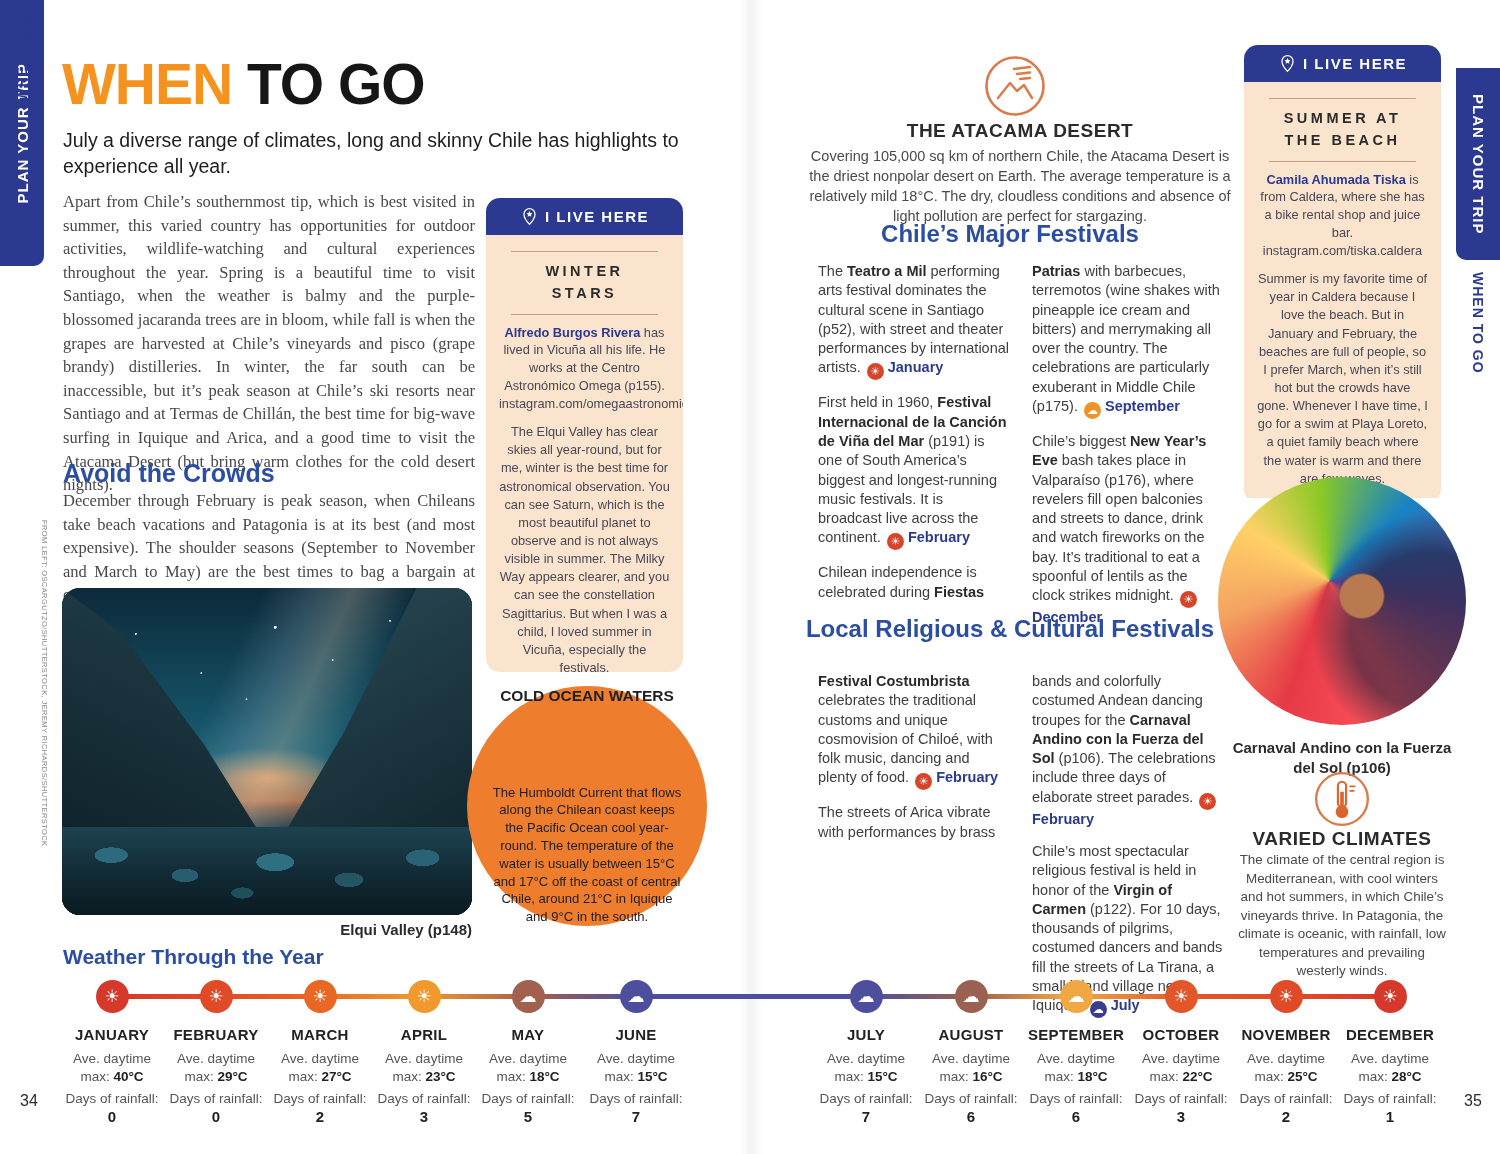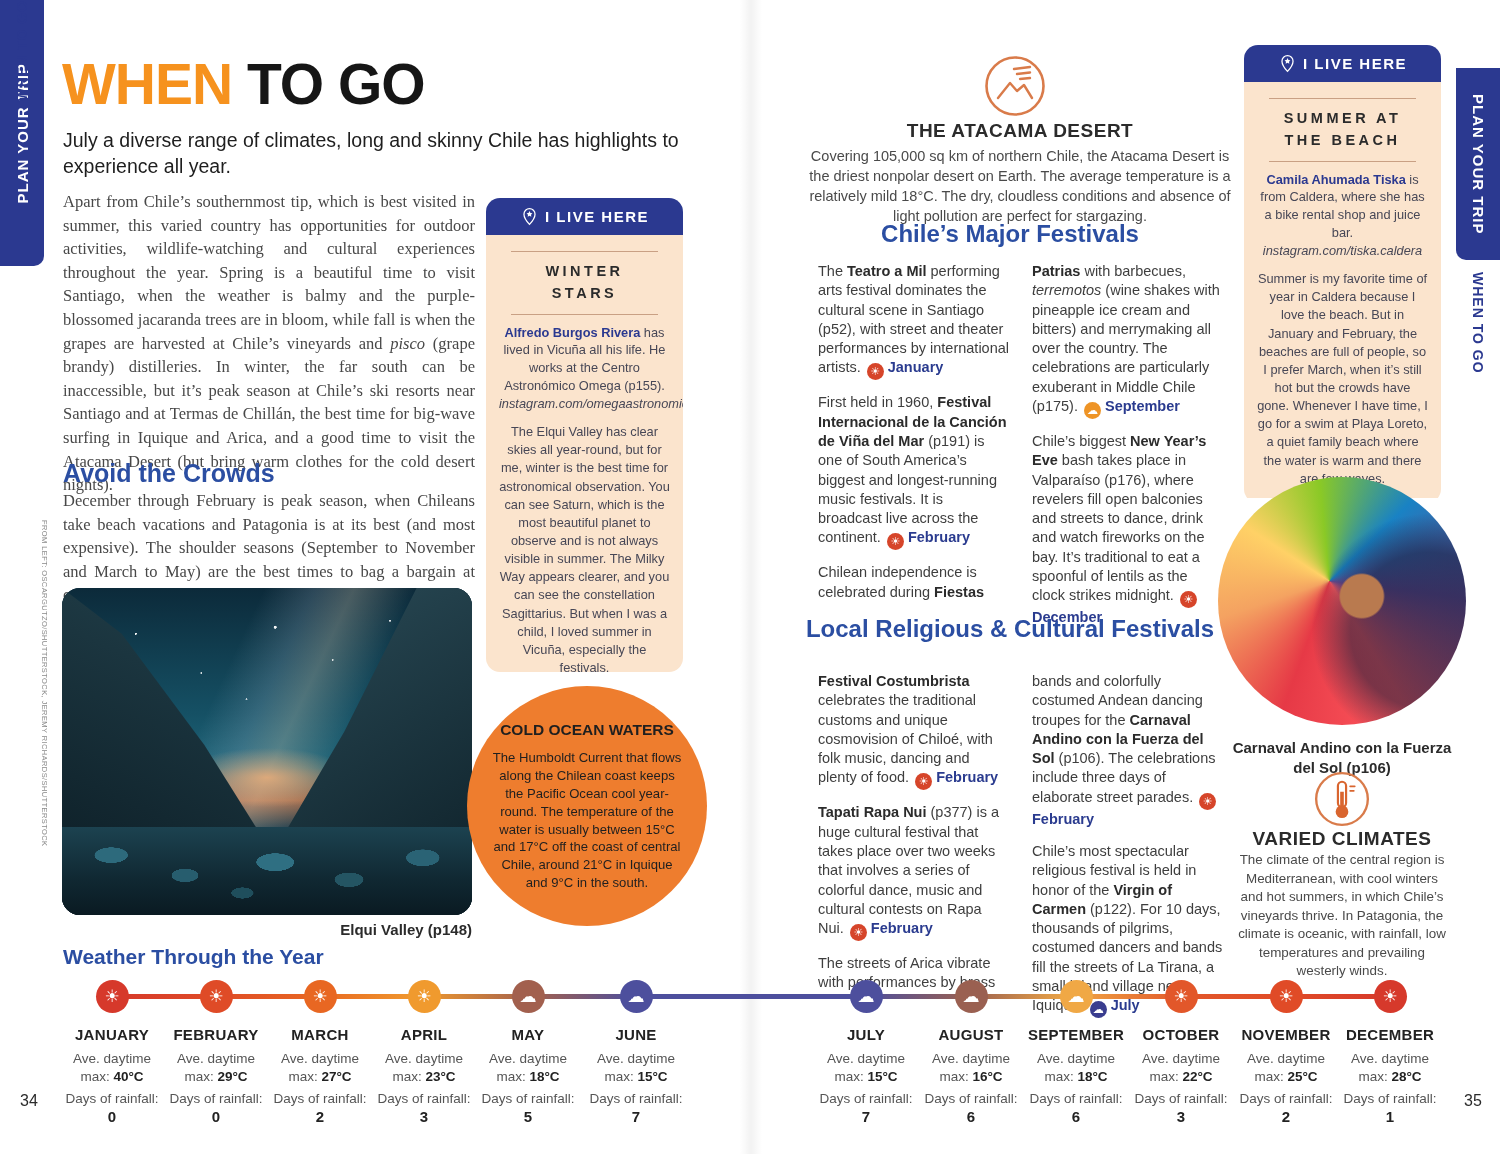--- a/index.html
+++ b/index.html
@@ -66,25 +66,25 @@
   .lh-head{background:#2B3990;color:#fff;height:37px;display:flex;align-items:center;justify-content:center;
            gap:6px;font-weight:bold;font-size:15px;letter-spacing:1.5px;}
   .lh-body{background:#FBE4CD;text-align:center;padding:13px 13px 10px;}
   .lh-rule{border-top:1px solid #c9a084;margin:3px 12px 9px;}
   .lh-title{font-size:14.5px;font-weight:bold;letter-spacing:3.5px;color:#2b2b2b;margin:4px 16px 9px;line-height:1.5;}
   .lh-bio{font-size:12.8px;line-height:1.4;color:#474756;margin-bottom:10px;}
   .lh-quote{font-size:12.8px;line-height:1.42;color:#474756;}
   .box-l{left:486px;top:198px;height:474px;}
   .box-r{left:1244px;top:45px;height:458px;}
   .name{color:#2B3990;font-weight:bold;}
-  .i{font-style:italic;} .b{font-weight:bold;color:#2b2b2b;}
+  .i{} .b{font-weight:bold;color:#2b2b2b;}
 
   
   .bubble{left:467px;top:686px;width:240px;height:240px;border-radius:50%;background:#EE7D2E;
-          display:flex;flex-direction:column;align-items:center;justify-content:center;
+          display:flex;flex-direction:column;align-items:center;justify-content:space-between;
           text-align:center;padding:0 22px;box-sizing:border-box;}
   .co-title{font-size:15.5px;font-weight:bold;color:#1f1f1f;line-height:1.3;margin-bottom:9px;}
   .co-body{font-size:13.1px;line-height:1.36;color:#1f1f1f;}
   .atacama-icon{left:983px;top:54px;}
   .feat-title{text-align:center;font-size:19px;font-weight:bold;color:#2b2b2b;letter-spacing:.5px;}
   .atacama-title{left:810px;top:120px;width:420px;}
   .feat-body{text-align:center;font-size:14.5px;line-height:1.38;color:#4a4a4a;}
   .atacama-body{left:806px;top:146px;width:428px;}
   .h-center{text-align:center;font-size:24px;}
   .h-major{left:760px;top:220px;width:500px;}
@@ -212,21 +212,20 @@
     <div class="col">
       <p><span class="b">Patrias</span><span> with barbecues, </span><span class="i">terremotos</span><span> (wine shakes with pineapple ice cream and bitters) and merrymaking all over the country. The celebrations are particularly exuberant in Middle Chile (p175). </span><span class="mi" style="background: rgb(238, 148, 38);">☁</span><span class="month">September</span></p>
       <p><span>Chile’s biggest </span><span class="b">New Year’s Eve</span><span> bash takes place in Valparaíso (p176), where revelers fill open balconies and streets to dance, drink and watch fireworks on the bay. It’s traditional to eat a spoonful of lentils as the clock strikes midnight. </span><span class="mi" style="background: rgb(214, 69, 42);">☀</span><span class="month">December</span></p>
     </div>
   </div>
 
   <div class="abs h-blue h-center h-local">Local Religious &amp; Cultural Festivals</div>
   <div class="abs cols cols-local">
     <div class="col">
       <p><span class="b">Festival Costumbrista</span><span> celebrates the traditional customs and unique cosmovision of Chiloé, with folk music, dancing and plenty of food. </span><span class="mi" style="background: rgb(214, 69, 42);">☀</span><span class="month">February</span></p>
-      <p><span class="b">Tapati Rapa Nui</span><span> (p377) is a huge cultural festival that takes place over two weeks that involves a series of colorful dance, music and cultural contests on Rapa Nui. </span><span class="mi" style="background: rgb(214, 69, 42);">☀</span><span class="month">February</span></p>
       <p><span>The streets of Arica vibrate with performances by brass</span></p>
     </div>
     <div class="col">
       <p><span>bands and colorfully costumed Andean dancing troupes for the </span><span class="b">Carnaval Andino con la Fuerza del Sol</span><span> (p106). The celebrations include three days of elaborate street parades. </span><span class="mi" style="background: rgb(214, 69, 42);">☀</span><span class="month">February</span></p>
       <p><span>Chile’s most spectacular religious festival is held in honor of the </span><span class="b">Virgin of Carmen</span><span> (p122). For 10 days, thousands of pilgrims, costumed dancers and bands fill the streets of La Tirana, a small inland village near Iquique. </span><span class="mi" style="background: rgb(58, 61, 143);">☁</span><span class="month">July</span></p>
     </div>
   </div>
 
   <div class="abs lh-box box-r">
     <div class="lh-head">

